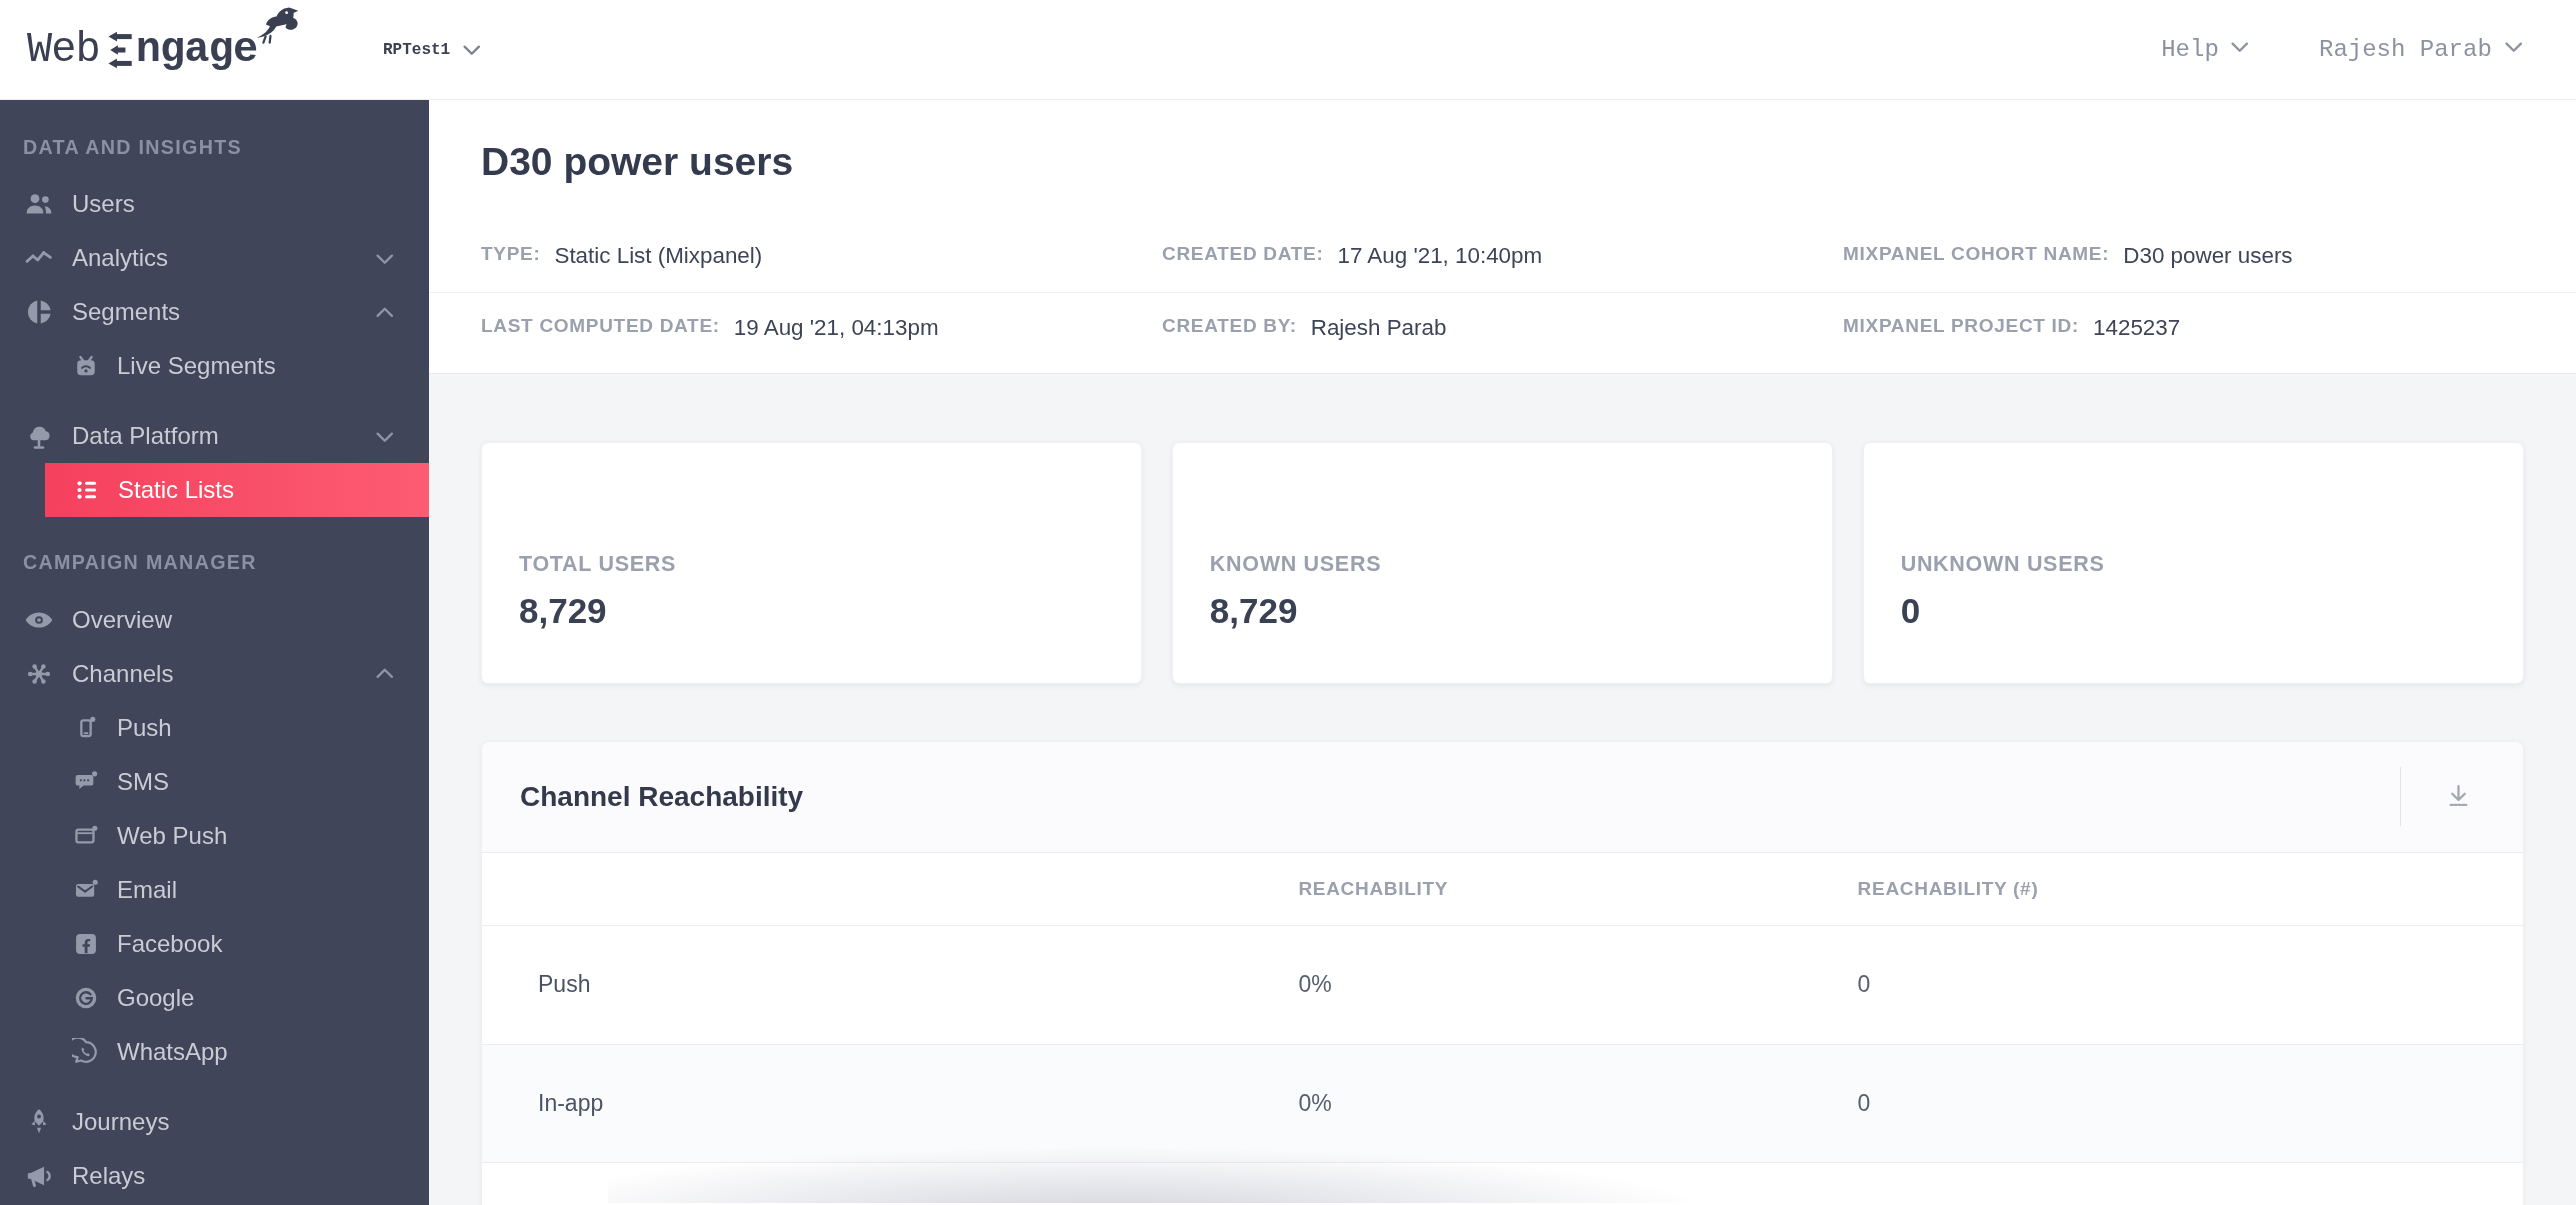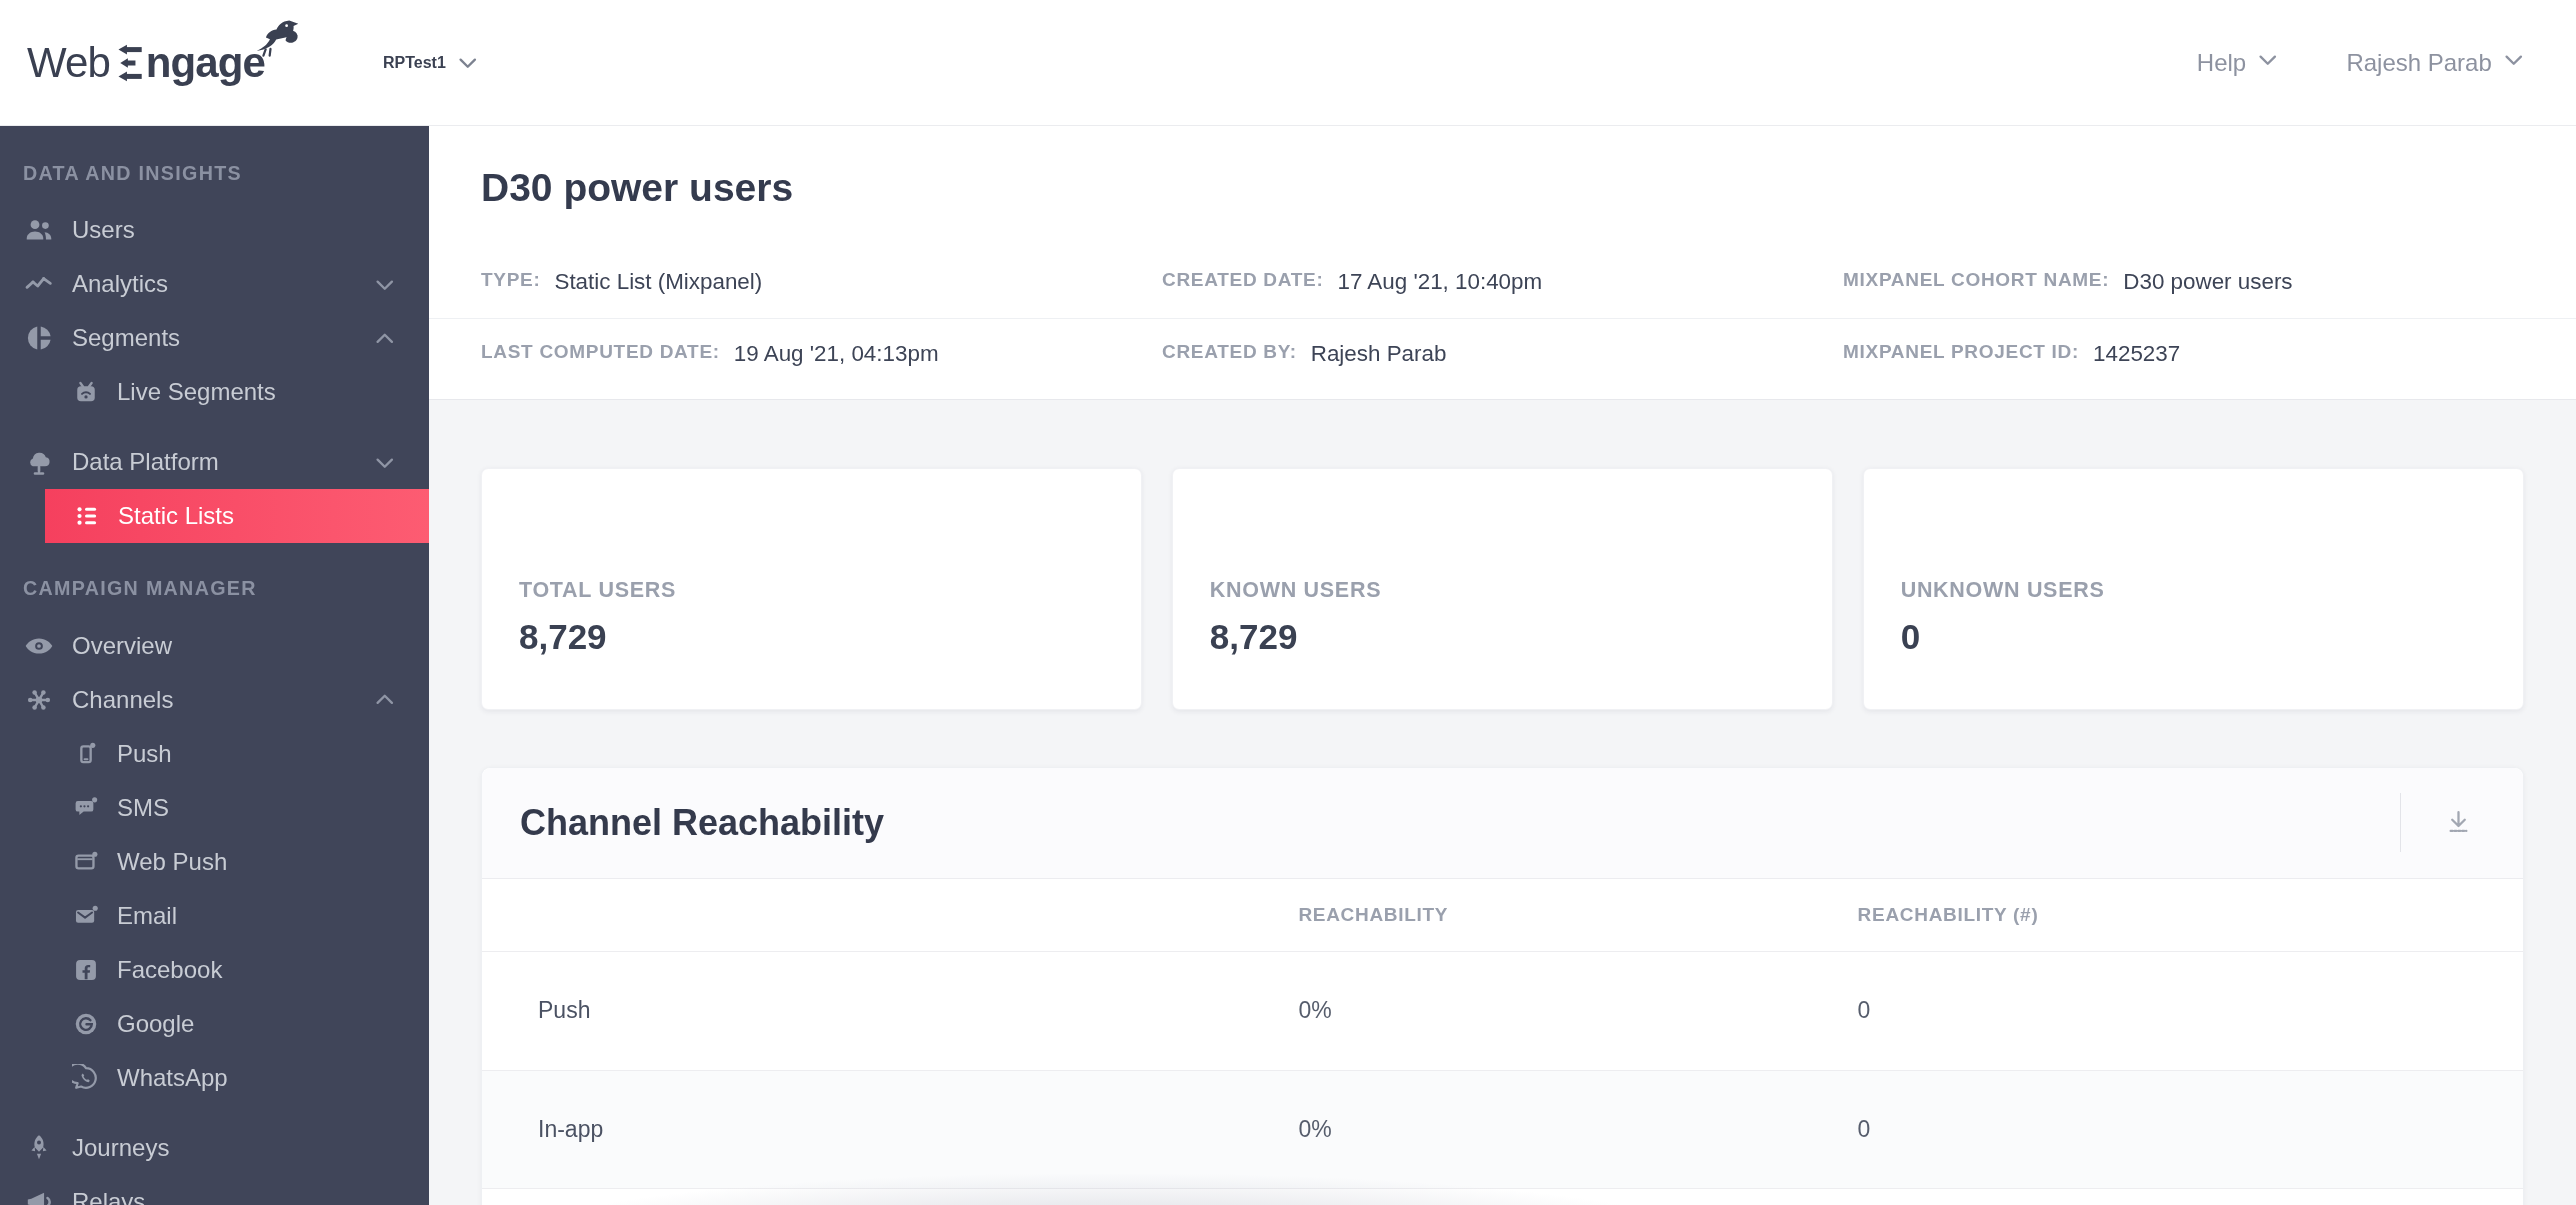--- a/index.html
+++ b/index.html
@@ -6,21 +6,21 @@
     --accent-start:#f5405e; --accent-end:#fd5c72;
     --sidebar-bg:#404559; --topbar-bg:#ffffff; --page-bg:#f4f5f7;
     --heading-text:#343b4e; --muted-text:#9aa0ad; --body-text:#4a5160; --border:#e9eaee;
   }
   *{margin:0;padding:0;box-sizing:border-box;}
   html,body{width:2576px;height:1206px;overflow:hidden;}
   body{font-family:"Liberation Sans","DejaVu Sans",sans-serif;background:var(--page-bg);}
   .app{width:2576px;height:1206px;display:flex;flex-direction:column;position:relative;}
 
   
-  .topbar{height:126px;background:var(--topbar-bg);border-bottom:0.9px solid #ebecef;display:flex;align-items:center;flex:0 0 auto;z-index:5;}
+  .topbar{height:100px;background:var(--topbar-bg);border-bottom:0.9px solid #ebecef;display:flex;align-items:center;flex:0 0 auto;z-index:5;font-family:Liberation Mono, monospace;}
   .logo{margin-left:27px;width:277px;display:flex;align-items:center;position:relative;color:#3a4051;cursor:pointer;}
   .logo-web{font-size:42px;font-weight:400;letter-spacing:-0.9px;color:#3a4051;}
   .logo-engage{font-size:42px;font-weight:800;letter-spacing:-0.9px;color:#3a4051;}
   .logo-e{width:29.5px;height:38px;margin:0 2.7px 0 3.6px;}
   .logo-bird{position:absolute;right:5.4px;top:-23px;width:57px;height:50px;}
   .project-selector{margin-left:79px;display:flex;align-items:center;gap:10.7px;color:#3b4152;font-size:16px;font-weight:700;cursor:pointer;}
   .topbar-right{margin-left:auto;margin-right:52px;display:flex;align-items:center;color:#8d92a0;font-size:24px;}
   .menu-link{display:flex;gap:10.7px;cursor:pointer;}
   .help-gap{margin-right:68px;}
   .chev{width:21.5px;height:21.5px;flex:0 0 auto;}
@@ -54,21 +54,21 @@
   .meta-value{font-size:22.4px;color:#3d4456;}
 
   .content{flex:1;padding:68px 52px 0;min-height:0;}
   .stats-row{display:grid;grid-template-columns:1fr 1fr 1fr;gap:29.5px;}
   .stat-card{height:242px;background:#ffffff;border-radius:7.2px;border:0.9px solid #f0f1f4;box-shadow:0 1.8px 5.4px rgba(40,46,66,.07);display:flex;flex-direction:column;justify-content:flex-end;padding:0 37px 55px;}
   .stat-label{font-size:21.5px;font-weight:700;letter-spacing:0.7px;color:var(--muted-text);margin-bottom:16px;}
   .stat-value{font-size:35px;font-weight:700;color:#3a4152;line-height:1;}
 
   .panel{margin-top:57px;background:#ffffff;border-radius:9px 9px 0 0;border:0.9px solid #eef0f3;border-bottom:none;box-shadow:0 1.8px 5.4px rgba(40,46,66,.05);}
   .panel-header{height:111px;display:flex;align-items:center;background:#fbfbfd;border-bottom:0.9px solid #ececf0;border-radius:9px 9px 0 0;padding:0 45px 0 38px;}
-  .panel-title{font-size:36px;font-weight:700;color:#343a4c;flex:1;}
+  .panel-title{font-size:28px;font-weight:700;color:#343a4c;flex:1;}
   .v-divider{width:0.9px;height:59px;background:#e3e4e9;margin-right:38px;}
   .dl-btn{width:39px;height:39px;display:flex;align-items:center;justify-content:center;color:#a2a7b2;cursor:pointer;border-radius:5.4px;}
   .dl-btn svg{width:29px;height:29px;}
 
   .t-row{display:grid;grid-template-columns:40% 27.4% 32.6%;align-items:center;}
   .t-head{height:73px;border-bottom:0.9px solid #ededf0;}
   .t-head .t-cell{font-size:19px;font-weight:700;letter-spacing:0.7px;color:var(--muted-text);text-transform:uppercase;}
   .t-body-row{height:118px;font-size:23px;color:#565d6c;}
   .t-body-row + .t-body-row{border-top:0.9px solid #ededf0;}
   .t-zebra{background:#fafbfc;}

